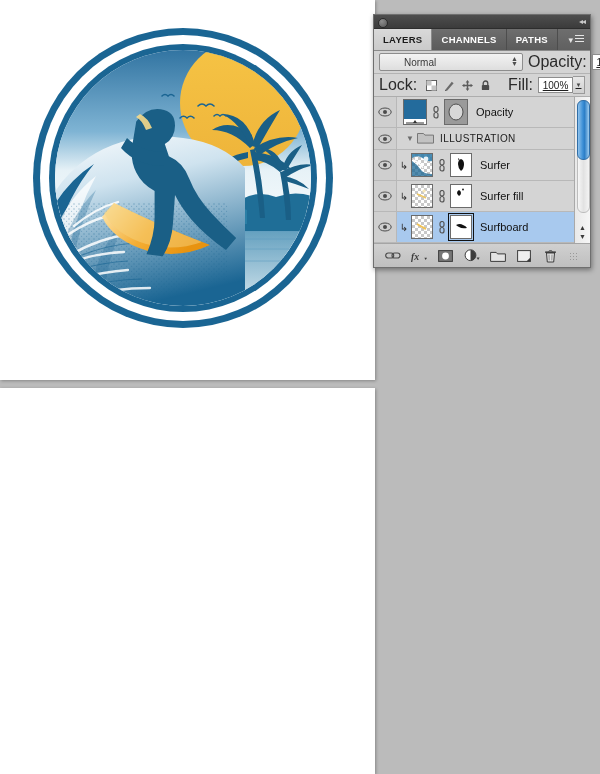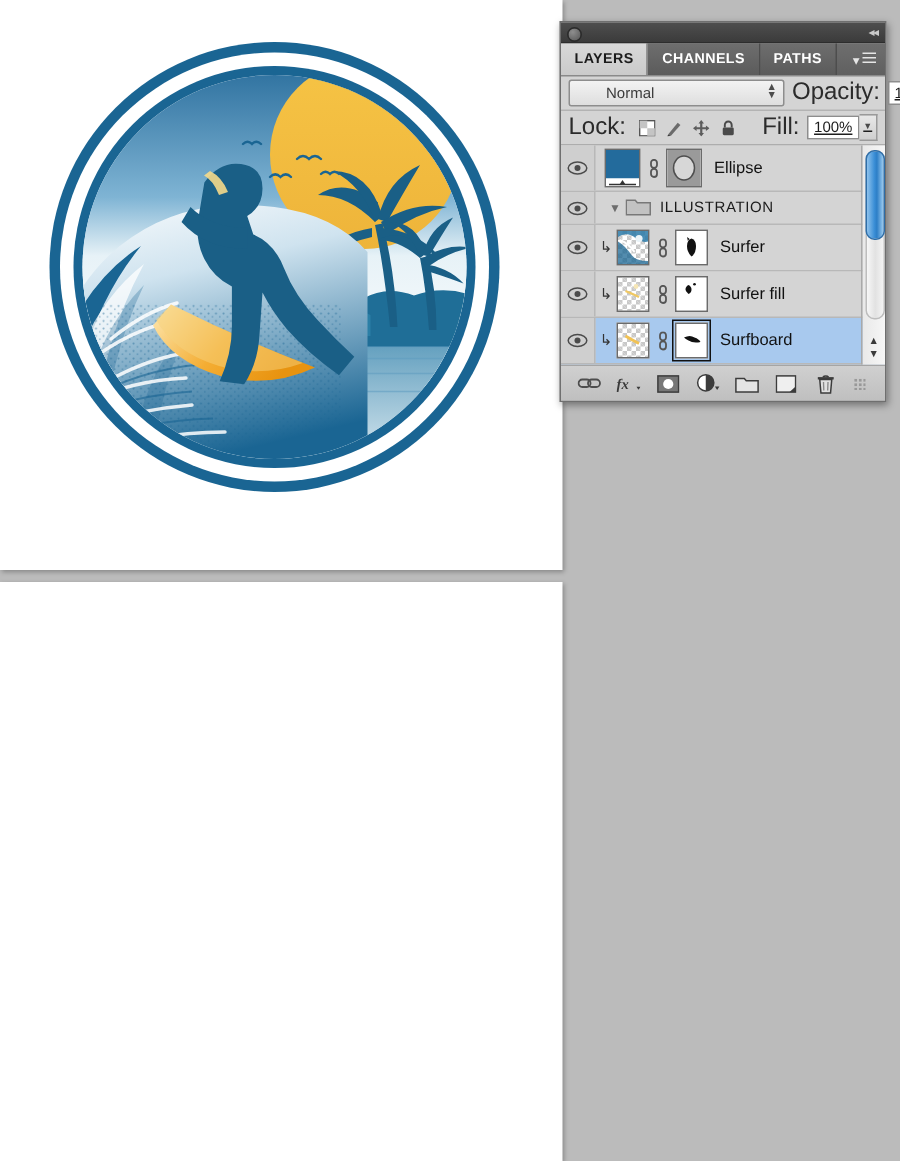--- a/index.html
+++ b/index.html
@@ -515,21 +515,21 @@
           <rect x="2" y="0.5" width="4" height="5.5" rx="2" fill="none" stroke="#555" stroke-width="1.2"></rect>
           <rect x="2" y="6.5" width="4" height="5.5" rx="2" fill="none" stroke="#555" stroke-width="1.2"></rect>
         </svg>
       </span>
       <div class="thumb">
         <svg viewBox="0 0 22 24" preserveAspectRatio="none">
           <rect x="0" y="0" width="22" height="24" fill="#9a9a9a"></rect>
           <ellipse cx="11" cy="12" rx="7" ry="8" fill="#d7d7d7" stroke="#4f4f4f" stroke-width="1"></ellipse>
         </svg>
       </div>
-      <span class="layer-name">Ellipse</span>
+      <span class="layer-name">Opacity</span>
     </div>
 
     <div class="layer-row group">
       <div class="eye-cell">
         <svg width="14" height="10" viewBox="0 0 14 10">
           <ellipse cx="7" cy="5" rx="6.2" ry="4" fill="none" stroke="#4b4b4b" stroke-width="1"></ellipse>
           <circle cx="7" cy="5" r="2" fill="#4b4b4b"></circle>
         </svg>
       </div>
       <span class="disc-tri">▼</span>

